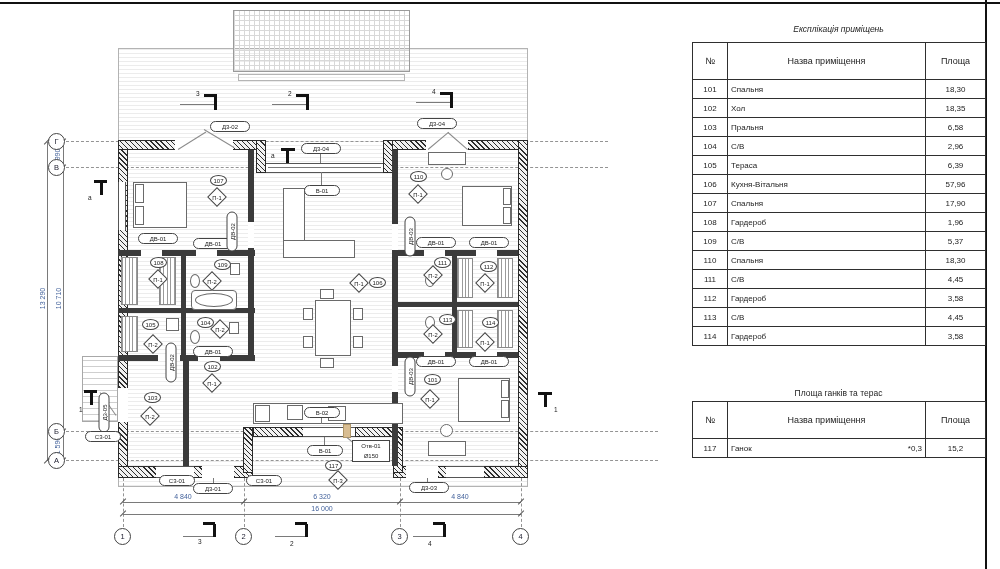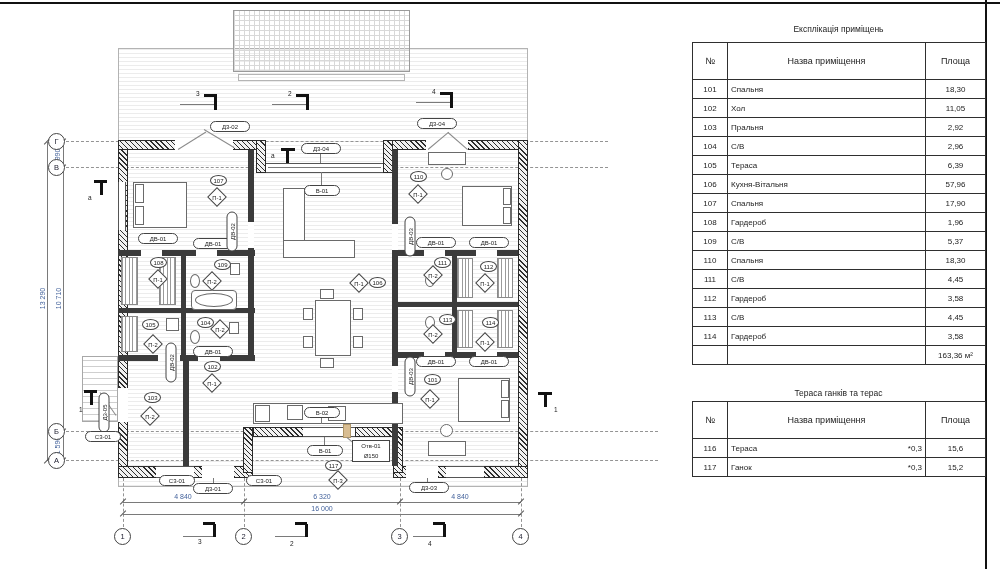--- a/index.html
+++ b/index.html
@@ -332,47 +332,47 @@
   <div class="ab slbl" style="left:271px;top:152px;">а</div>
   <div class="ab fbar" style="left:538px;top:392px;width:14px;height:3px;"></div>
   <div class="ab fbar" style="left:544px;top:395px;width:3px;height:12px;"></div>
   <div class="ab slbl" style="left:554px;top:406px;">1</div>
   <div class="ab fbar" style="left:84px;top:390px;width:13px;height:3px;"></div>
   <div class="ab fbar" style="left:90px;top:393px;width:3px;height:12px;"></div>
   <div class="ab slbl" style="left:79px;top:406px;">1</div>
 
 </div>
 
-<div class="ab ttitle" style="left:692px;top:24px;width:293px;">Експлікація приміщень</div>
+<div class="ab ttitle" style="left:692px;top:24px;width:293px;font-style:italic;">Експлікація приміщень</div>
 <table class="dwg ab" style="left:692px;top:42px;width:293px;">
   <colgroup>
       <col style="width:35px">
       <col style="width:198px">
       <col style="width:60px">
     </colgroup>
   <tbody>
       <tr>
     <td class="hd">№</td>
     <td class="hd">Назва приміщення</td>
     <td class="hd">Площа</td>
   </tr>
   <tr>
         <td class="c">101</td>
         <td>Спальня</td>
         <td class="c">18,30</td>
       </tr>
   <tr>
         <td class="c">102</td>
         <td>Хол</td>
-        <td class="c">11,05</td>
+        <td class="c">18,35</td>
       </tr>
   <tr>
         <td class="c">103</td>
         <td>Пральня</td>
-        <td class="c">2,92</td>
+        <td class="c">6,58</td>
       </tr>
   <tr>
         <td class="c">104</td>
         <td>С/В</td>
         <td class="c">2,96</td>
       </tr>
   <tr>
         <td class="c">105</td>
         <td>Тераса</td>
         <td class="c">6,39</td>
@@ -415,45 +415,35 @@
   <tr>
         <td class="c">113</td>
         <td>С/В</td>
         <td class="c">4,45</td>
       </tr>
   <tr>
         <td class="c">114</td>
         <td>Гардероб</td>
         <td class="c">3,58</td>
       </tr>
-  <tr>
-        <td></td>
-        <td></td>
-        <td class="c">163,36 м²</td>
-      </tr>
 </tbody>
   </table>
 
-<div class="ab ttitle" style="left:692px;top:388px;width:293px;">Тераса ганків та терас</div>
+<div class="ab ttitle" style="left:692px;top:388px;width:293px;">Площа ганків та терас</div>
 <table class="dwg ab" style="left:692px;top:401px;width:293px;">
   <colgroup>
       <col style="width:35px">
       <col style="width:198px">
       <col style="width:60px">
     </colgroup>
   <tbody>
       <tr>
     <td class="hd">№</td>
     <td class="hd">Назва приміщення</td>
     <td class="hd">Площа</td>
   </tr>
   <tr>
-    <td class="c">116</td>
-    <td><span class="note">*0,3</span><span>Тераса</span></td>
-    <td class="c">15,6</td>
-  </tr>
-  <tr>
     <td class="c">117</td>
     <td><span class="note">*0,3</span><span>Ганок</span></td>
     <td class="c">15,2</td>
   </tr>
 </tbody>
   </table>
 
 </body></html>

